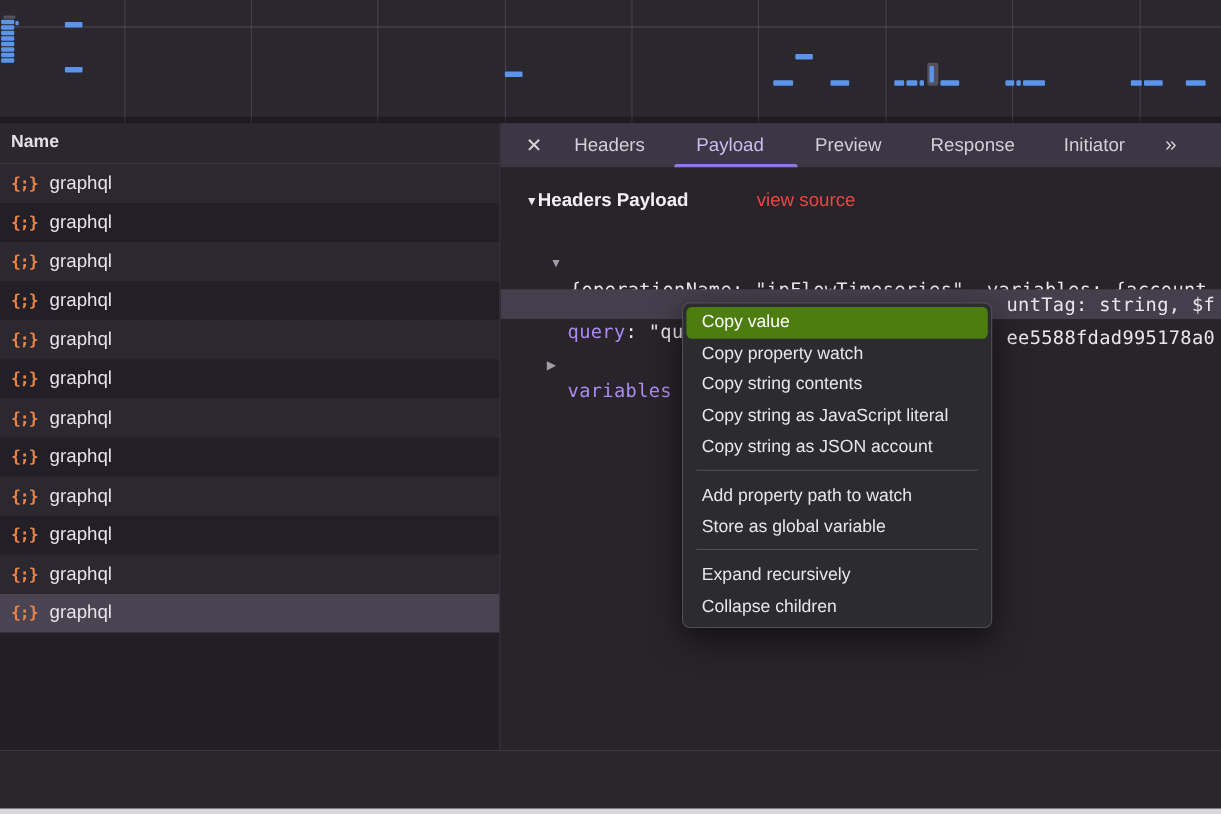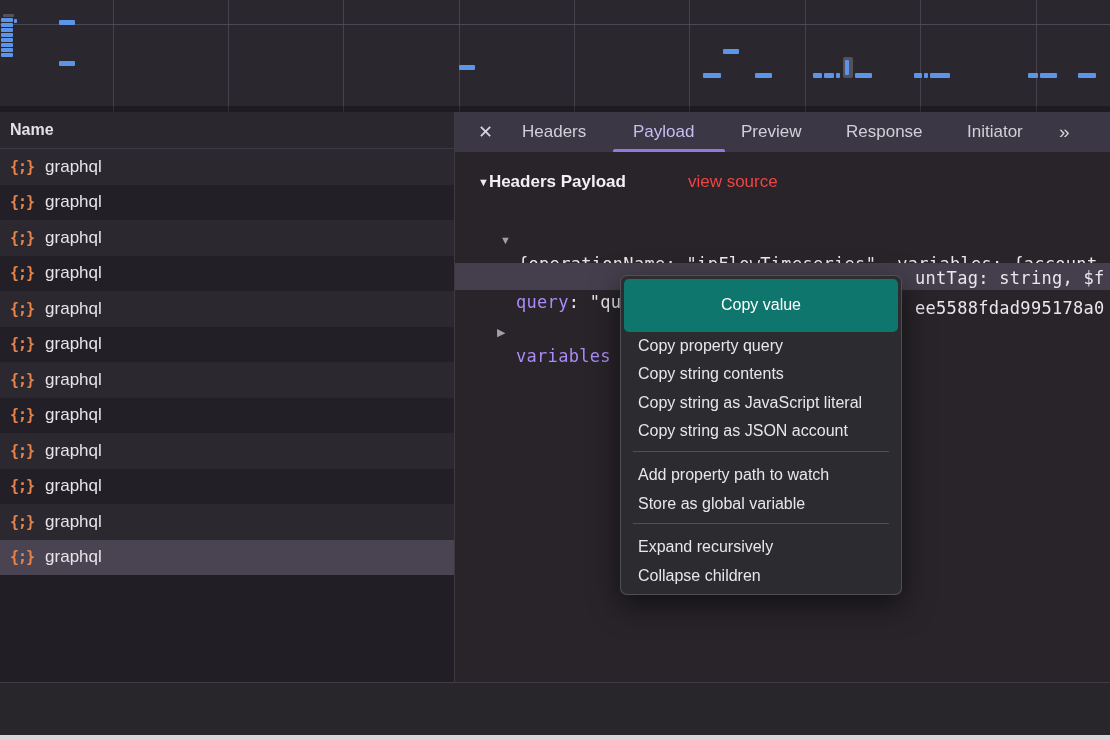--- a/index.html
+++ b/index.html
@@ -48,21 +48,21 @@
   .tri{position:absolute;color:#a19eaa;font-size:11px;line-height:24px;}
   .k{color:#aa8bf5;} .s{color:#50b6da;} .w{color:#e9e7ec;}
   .query-band{position:absolute;left:0;top:111px;width:100%;height:27px;background:#453f4d;}
   .frag{position:absolute;left:460px;top:0;}
 
   
   .ctx{position:absolute;left:620px;top:275px;width:282px;background:rgba(44,43,48,0.97);
        border:1px solid rgba(125,122,132,0.45);border-radius:7px;
        box-shadow:0 10px 30px rgba(0,0,0,0.55);padding:3px 0 4px;z-index:10;box-sizing:border-box;}
   .ctx-item{height:28.6px;line-height:28.6px;padding:0 17px;font-size:16px;color:#e8e6ea;cursor:default;}
-  .ctx-item.hl{background:#0f766e;border-radius:5px;margin:0 3px;padding:12px 14px;color:#ffffff;text-align:center;}
+  .ctx-item.hl{background:#4d7c0f;border-radius:5px;margin:0 3px;padding:0 14px;color:#ffffff;}
   .ctx-sep{height:1px;background:#514f56;margin:5px 12px 9px 12px;}
 
   
   .hsep{position:absolute;left:0;top:682px;width:100%;height:1px;background:#3f3c45;}
   .footer{position:absolute;left:0;top:683px;width:100%;height:52px;background:#28252b;}
   .bottom-strip{position:absolute;left:0;top:735px;width:100%;height:5px;background:#d8d7da;z-index:5;}
 </style>
 </head>
 <body>
 
@@ -208,21 +208,21 @@
       </div>
     </div>
   </div>
 
   <div class="hsep"></div>
   <div class="footer"></div>
   <div class="bottom-strip"></div>
 
   <div class="ctx" id="ctx-menu">
       <div class="ctx-item hl">Copy value</div>
-      <div class="ctx-item">Copy property query</div>
+      <div class="ctx-item">Copy property watch</div>
       <div class="ctx-item">Copy string contents</div>
       <div class="ctx-item">Copy string as JavaScript literal</div>
       <div class="ctx-item">Copy string as JSON account</div>
       <div class="ctx-sep"></div>
       <div class="ctx-item">Add property path to watch</div>
       <div class="ctx-item">Store as global variable</div>
       <div class="ctx-sep"></div>
       <div class="ctx-item">Expand recursively</div>
       <div class="ctx-item">Collapse children</div>
     </div>

